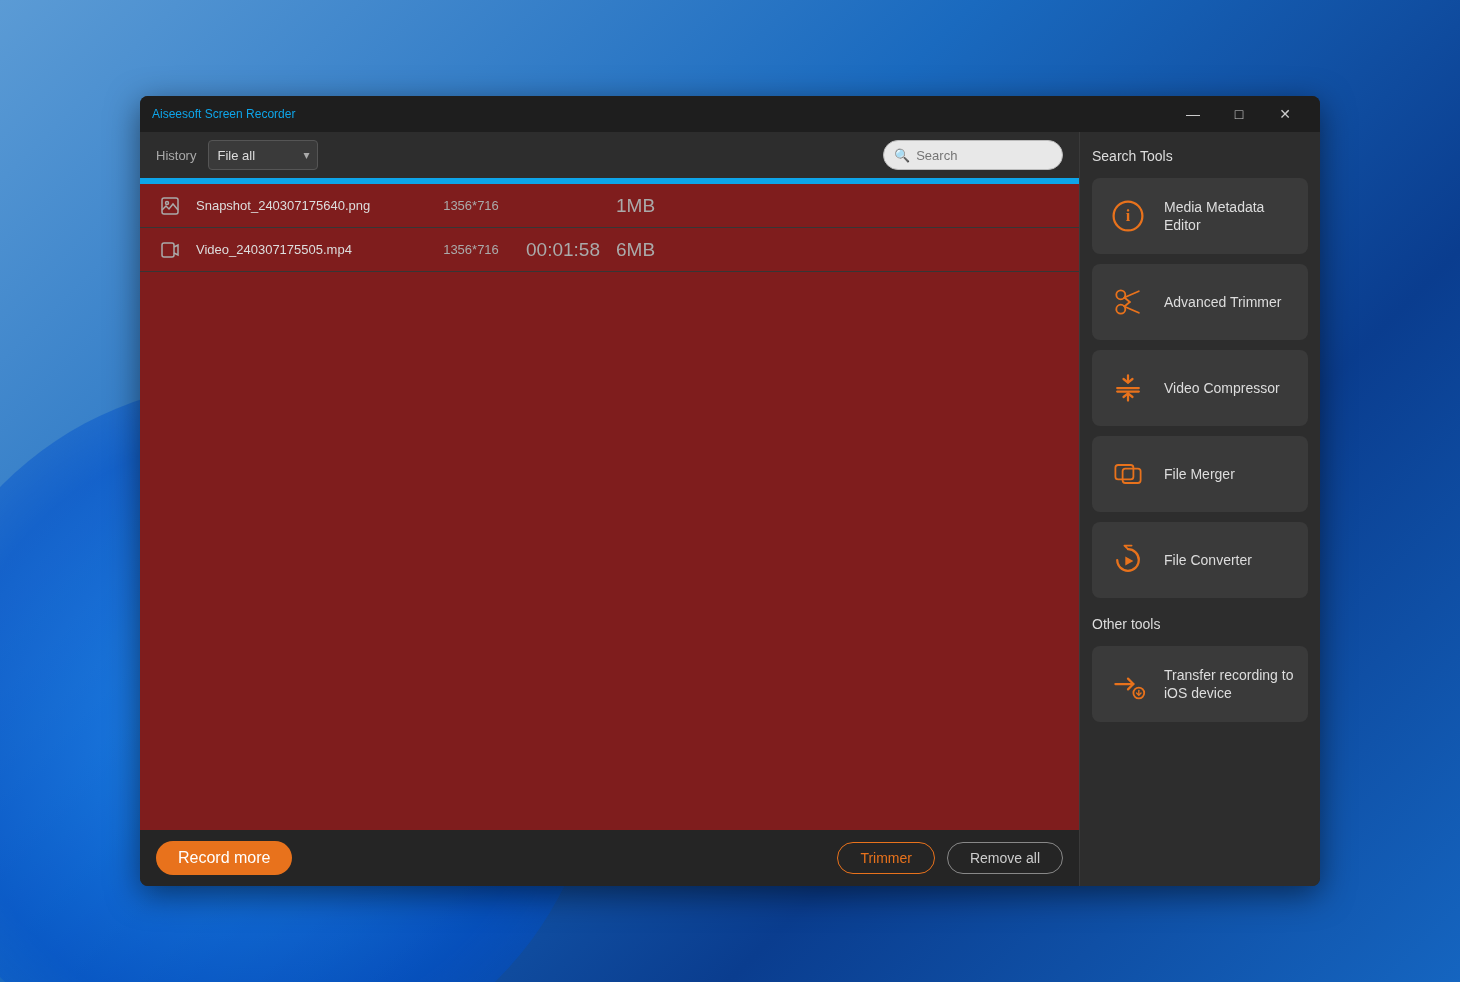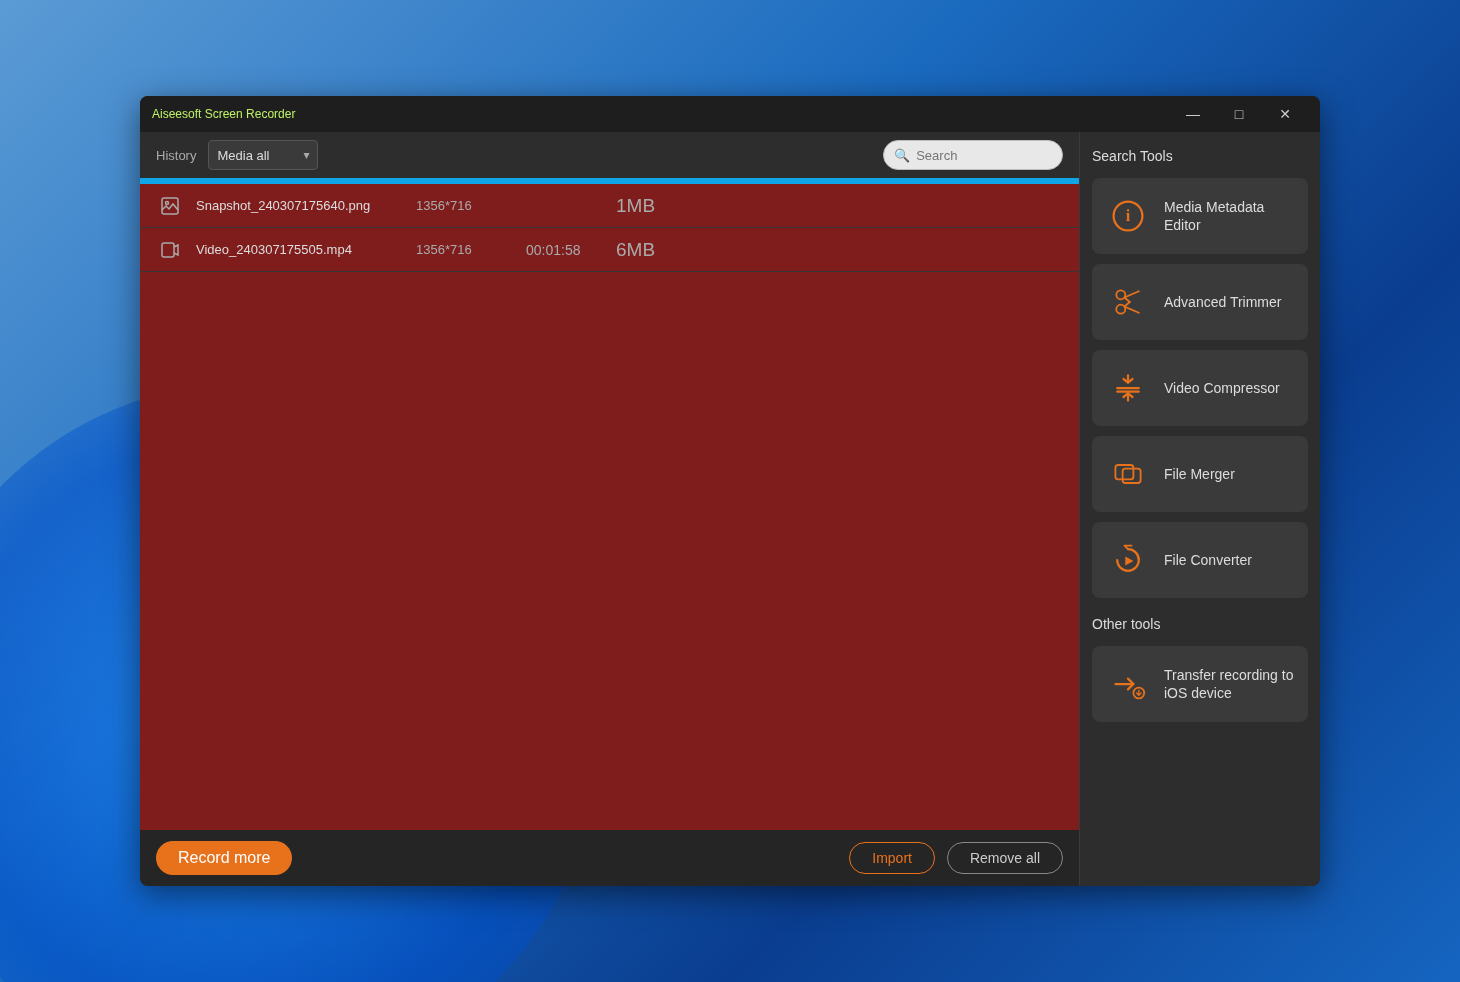--- a/index.html
+++ b/index.html
@@ -42,21 +42,21 @@
     
     .title-bar {
       height: 36px;
       background: #1e1e1e;
       display: flex;
       align-items: center;
       padding: 0 12px;
       flex-shrink: 0;
     }
     .title-bar-text {
-      color: #bef264;
+      color: #0ea5e9;
       font-size: 12px;
       flex: 1;
     }
     .title-bar-controls {
       display: flex;
       gap: 0;
     }
     .title-bar-btn {
       width: 46px;
       height: 30px;
@@ -168,24 +168,25 @@
       color: #ddd;
       font-size: 13px;
       min-width: 220px;
       flex-shrink: 0;
     }
     .file-resolution {
       color: #aaa;
       font-size: 13px;
       min-width: 110px;
       flex-shrink: 0;
+      text-align: center;
     }
     .file-duration {
       color: #aaa;
-      font-size: 14px;
+      font-size: 19px;
       min-width: 90px;
       flex-shrink: 0;
     }
     .file-size {
       color: #aaa;
       font-size: 19px;
       flex: 1;
     }
 
     
@@ -306,21 +307,21 @@
     </div>
   </div>
 
   <div class="main-content">
 
     <div class="left-panel">
 
       <div class="toolbar">
         <span class="history-label">History</span>
         <div class="filter-select">
-          <span class="filter-select-text">Media all</span>
+          <span class="filter-select-text">File all</span>
           <span class="filter-chevron">▾</span>
         </div>
         <div class="toolbar-spacer"></div>
         <div class="search-box">
           <span class="search-icon-svg">🔍</span>
           <input class="search-input" type="text" placeholder="Search" style="">
         </div>
       </div>
 
       <div class="file-list">
@@ -349,21 +350,21 @@
           <span class="file-name">Video_240307175505.mp4</span>
           <span class="file-resolution">1356*716</span>
           <span class="file-duration">00:01:58</span>
           <span class="file-size">6MB</span>
         </div>
       </div>
 
       <div class="bottom-bar">
         <button class="btn-record-more">Record more</button>
         <div class="bottom-spacer"></div>
-        <button class="btn-import">Import</button>
+        <button class="btn-import">Trimmer</button>
         <button class="btn-remove-all">Remove all</button>
       </div>
     </div>
 
     <div class="divider"></div>
 
     <div class="right-panel">
       <div class="section-title">Search Tools</div>
 
       <div class="tool-card">

